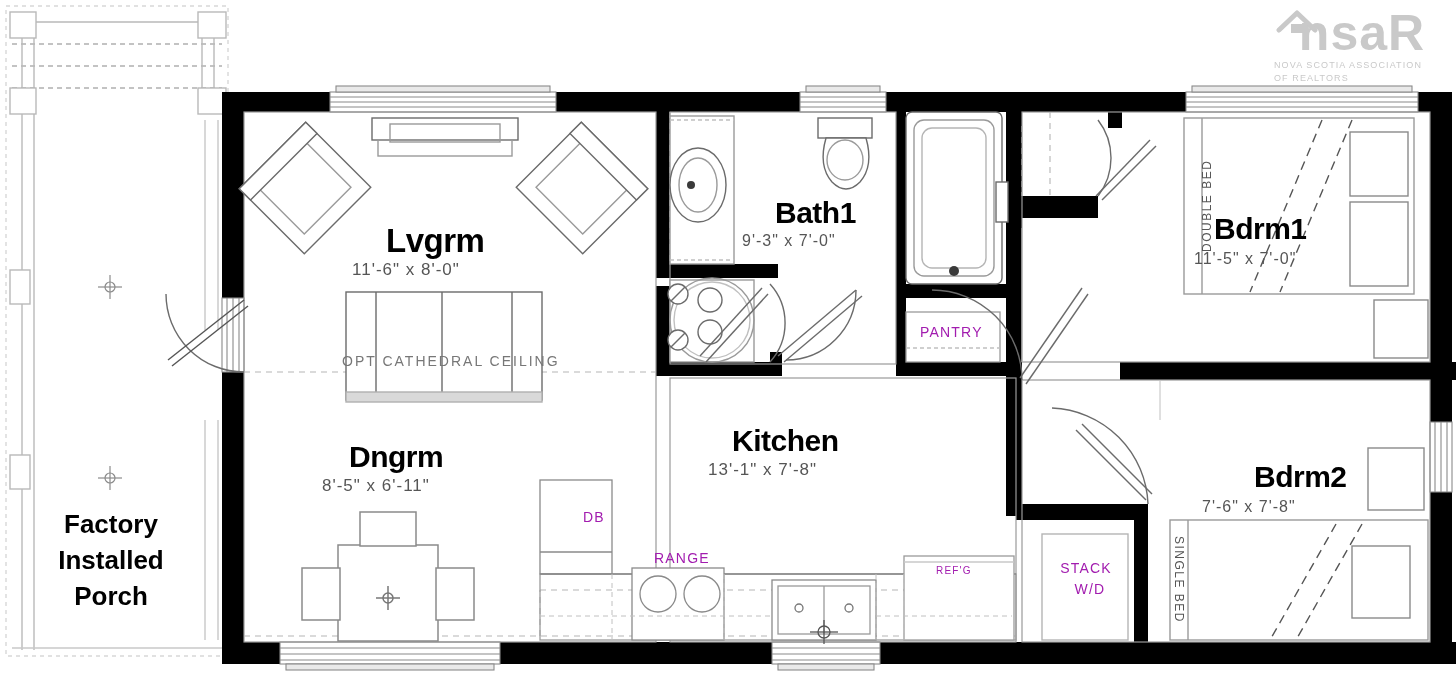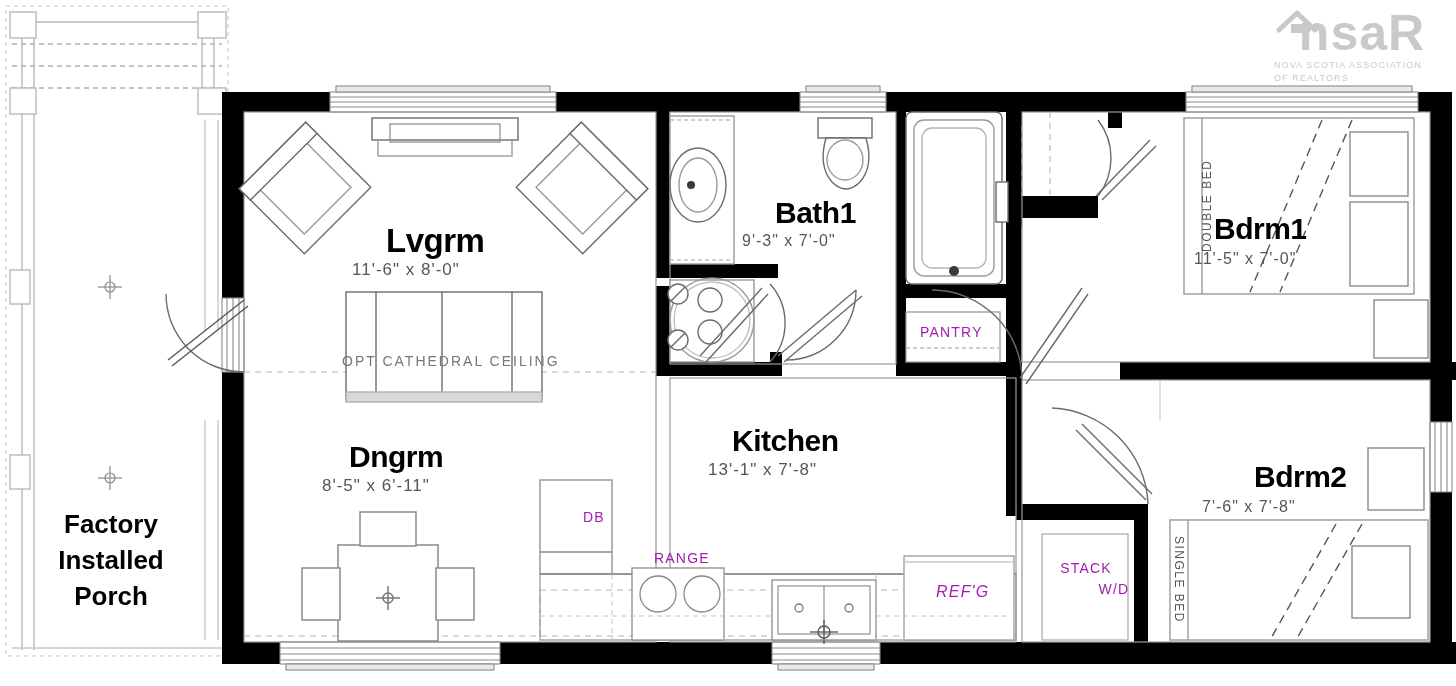--- a/index.html
+++ b/index.html
@@ -380,27 +380,27 @@
   <div class="lbl ceil" style="left:342px;top:353px;">OPT  CATHEDRAL  CEILING</div>
 
   <div class="lbl tiny rot90" style="left:1200px;top:252px;font-size:12px;">DOUBLE  BED</div>
 
   <div class="lbl tiny" style="left:1186px;top:536px;font-size:12px;
        transform:rotate(90deg);transform-origin:0 0;">SINGLE  BED</div>
 
   <div class="lbl tiny-dk" style="left:920px;top:324px;font-size:14px;">PANTRY</div>
 
   <div class="lbl tiny-dk" style="left:1056px;top:560px;font-size:14px;text-align:center;width:60px;">STACK</div>
-  <div class="lbl tiny-dk" style="left:1084px;top:581px;font-size:14px;text-align:center;width:60px;">W/D</div>
+  <div class="lbl tiny-dk" style="left:1060px;top:581px;font-size:14px;text-align:center;width:60px;">W/D</div>
 
   <div class="lbl tiny-dk" style="left:583px;top:509px;font-size:14px;">DB</div>
 
   <div class="lbl tiny-dk" style="left:654px;top:550px;font-size:14px;">RANGE</div>
 
-  <div class="lbl tiny-dk" style="left:936px;top:583px;font-size:16px;font-style:italic;">REF'G</div>
+  <div class="lbl tiny-dk" style="left:936px;top:565px;font-size:10px;">REF'G</div>
 
   <div id="wm">
     <div class="wm-row">
       <span class="wm-main">ns</span>
       <svg width="42" height="34" viewBox="0 0 42 34" style="margin:0 2px 6px 2px;">
         <path d="M 3,22 L 21,5 L 39,22" fill="none" stroke="#c9c9c9" stroke-width="5" stroke-linecap="round" stroke-linejoin="round"></path>
         <rect x="15" y="16" width="12" height="9" fill="#c9c9c9"></rect>
       </svg>
       <span class="wm-main">aR</span>
     </div>

